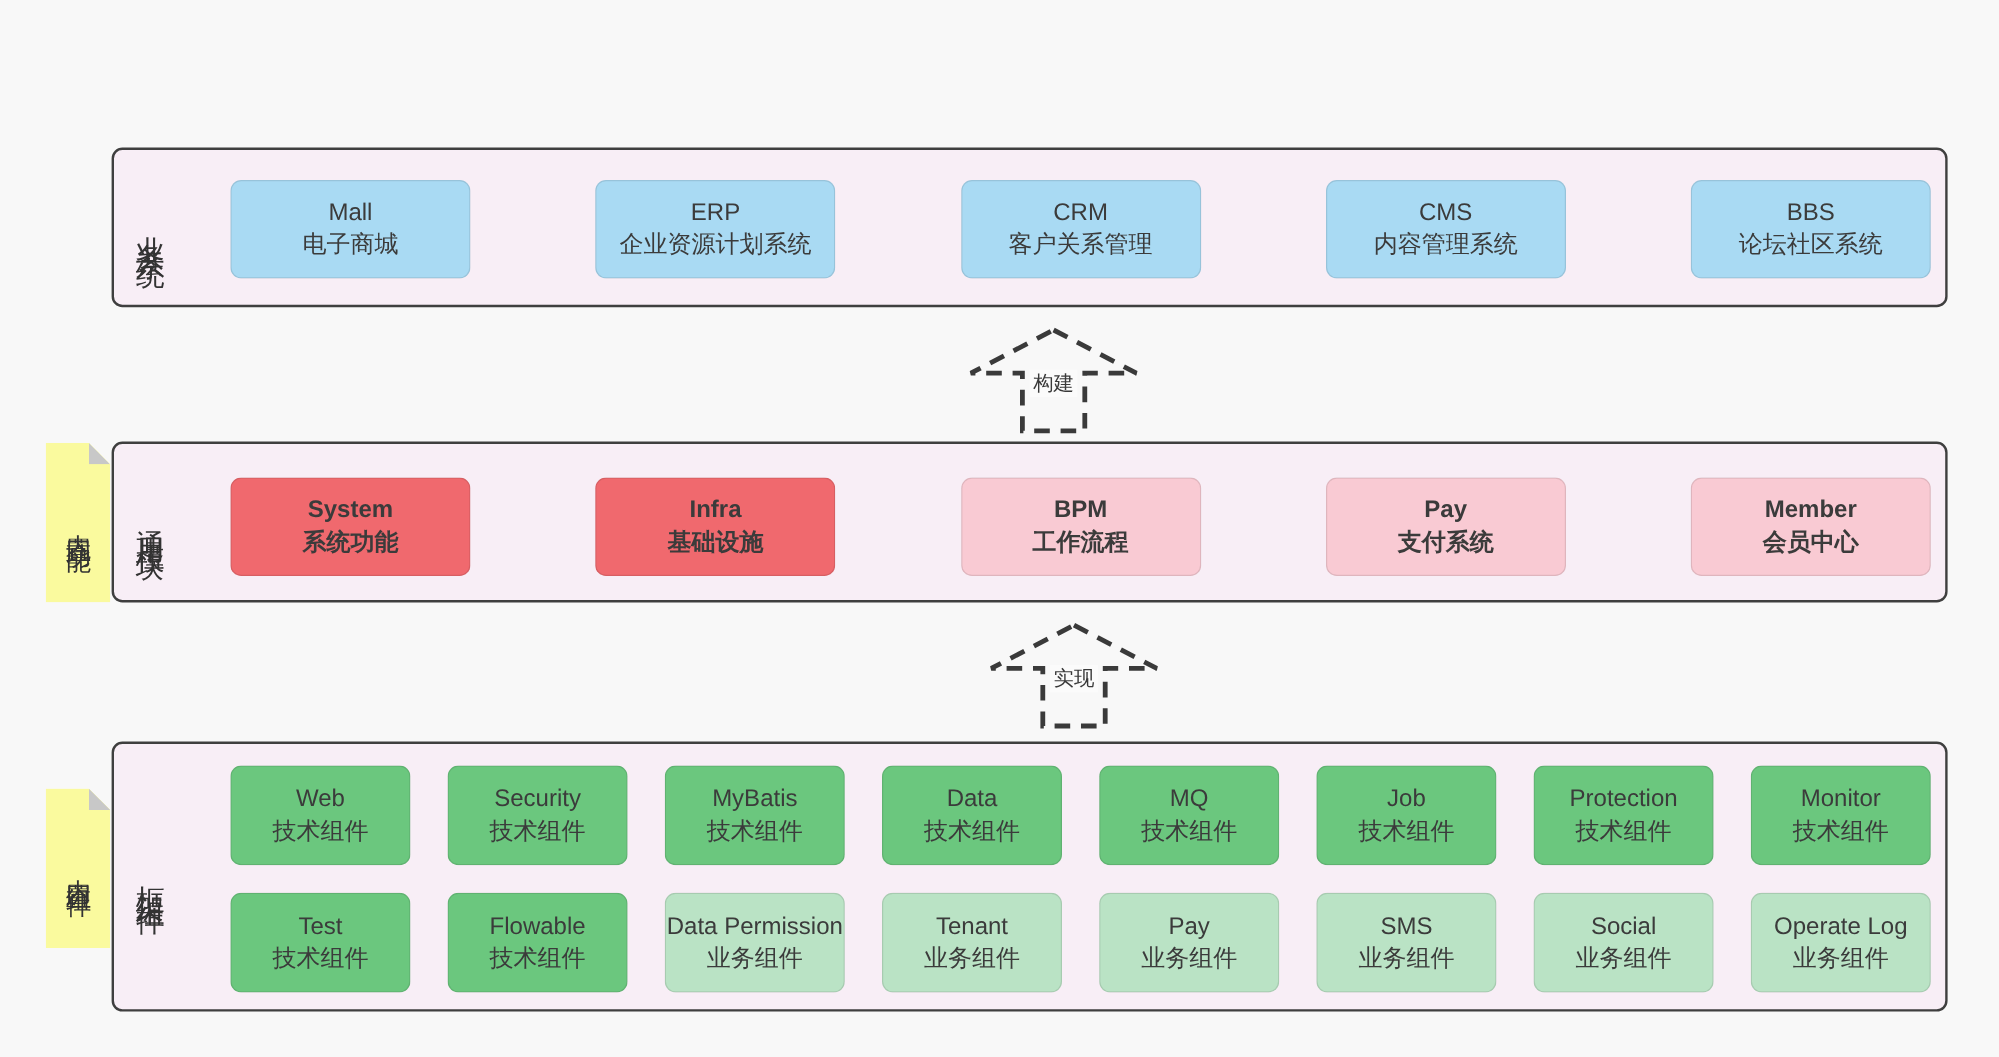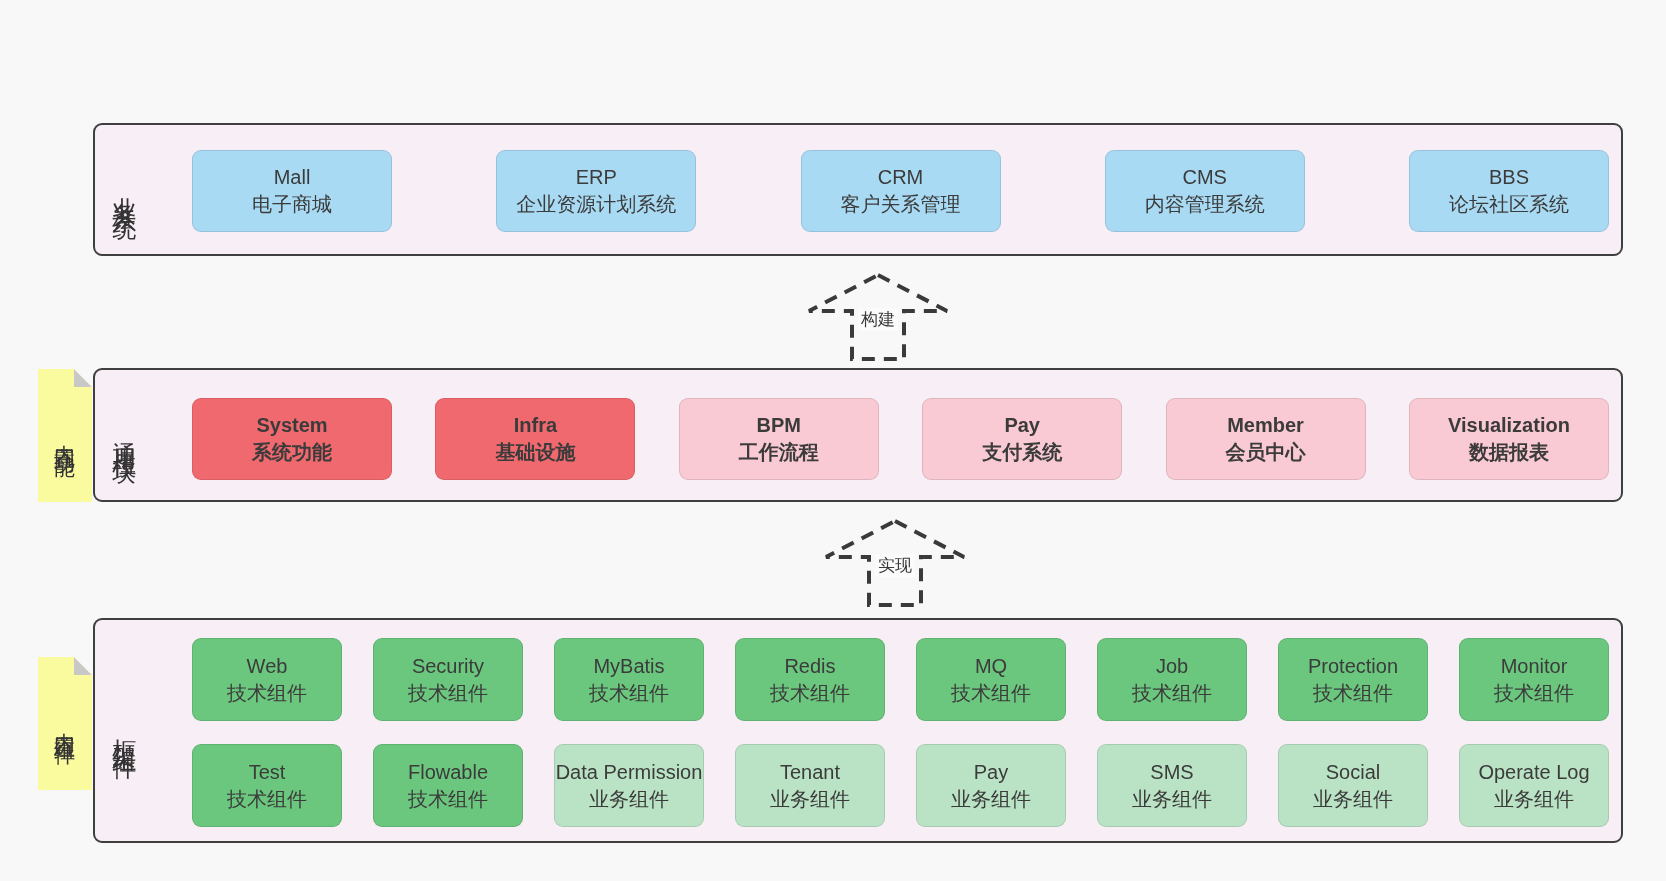--- a/index.html
+++ b/index.html
@@ -162,24 +162,20 @@
         <div>工作流程</div>
       </div>
       <div class="node pink">
         <div>Pay</div>
         <div>支付系统</div>
       </div>
       <div class="node pink">
         <div>Member</div>
         <div>会员中心</div>
       </div>
-      <div class="node pink">
-        <div>Visualization</div>
-        <div>数据报表</div>
-      </div>
     </div>
   </section>
   <div class="sticky" style="top:369px;">
     <span class="fold"></span>
     <span class="vtext">内置功能</span>
   </div>
 
   <div class="arrow" style="left:823px;top:518px;">
     <svg viewBox="0 0 144 90">
       <path d="M72,3 L141,39 L98,39 L98,87 L46,87 L46,39 L3,39 Z"></path>
@@ -198,21 +194,21 @@
       </div>
       <div class="node green">
         <div>Security</div>
         <div>技术组件</div>
       </div>
       <div class="node green">
         <div>MyBatis</div>
         <div>技术组件</div>
       </div>
       <div class="node green">
-        <div>Redis</div>
+        <div>Data</div>
         <div>技术组件</div>
       </div>
       <div class="node green">
         <div>MQ</div>
         <div>技术组件</div>
       </div>
       <div class="node green">
         <div>Job</div>
         <div>技术组件</div>
       </div>

